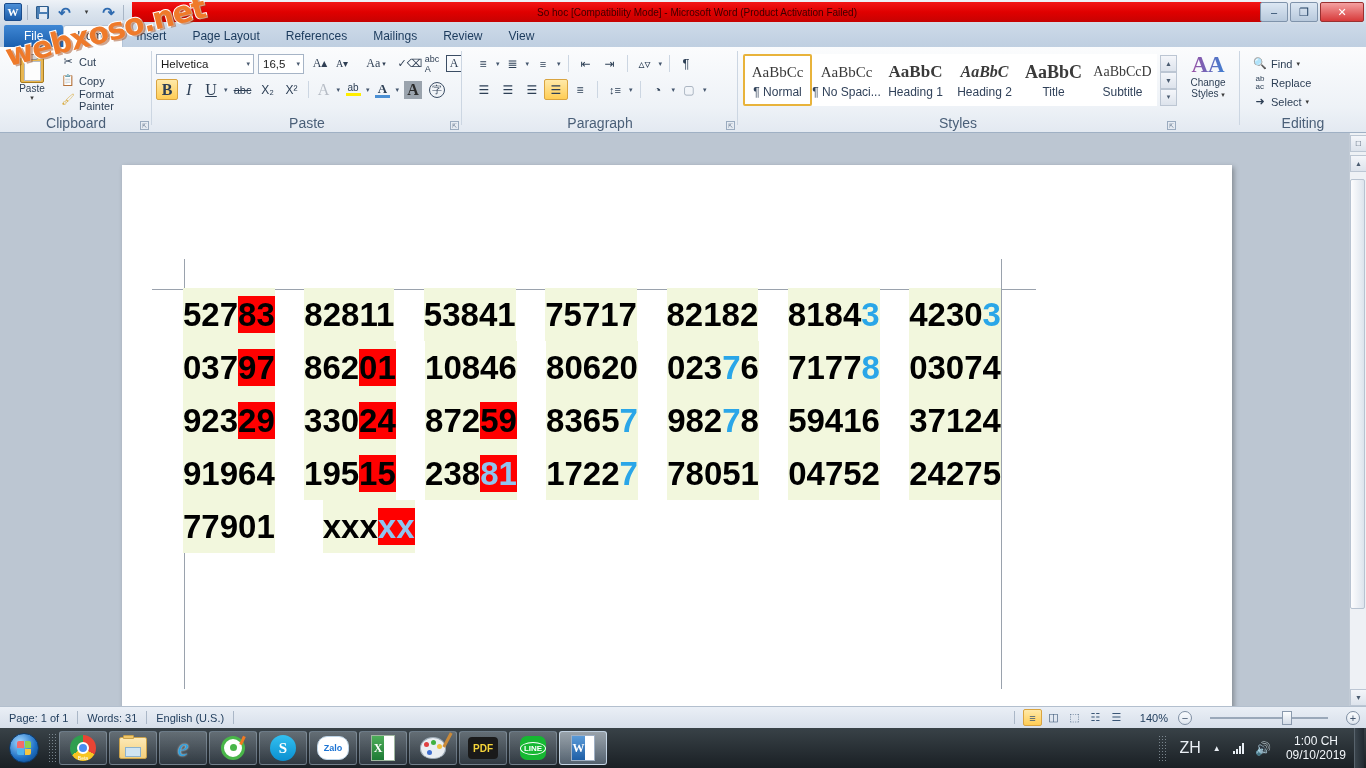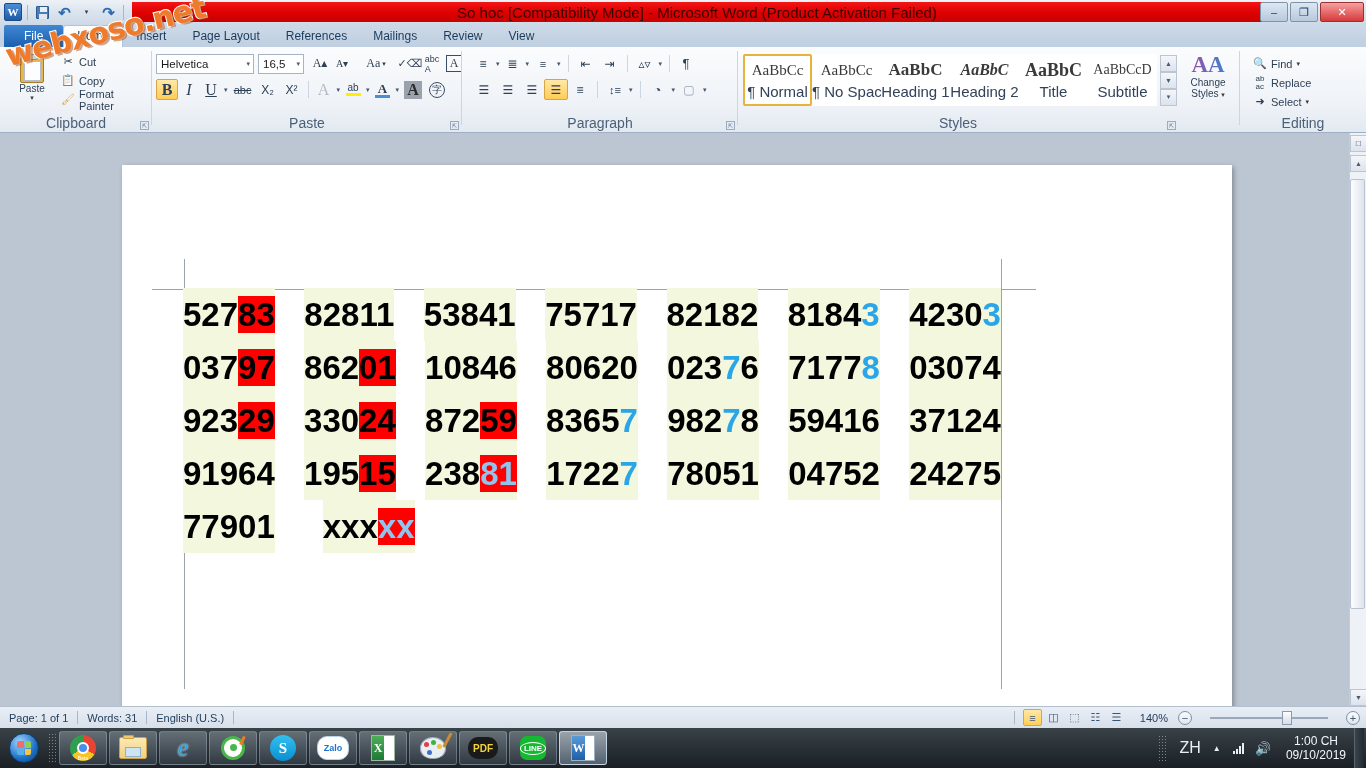--- a/index.html
+++ b/index.html
@@ -27,21 +27,21 @@
   .qbtn { width: 19px; height: 19px; display:flex; align-items:center; justify-content:center;
           font-size: 13px; color:#2a5fa0; }
   .save-ico { width:13px; height:13px; background:#4a7fb5; border:1px solid #2d5c8c; position:relative; border-radius:1px;}
   .save-ico:before{content:"";position:absolute;left:2.5px;top:0;width:7px;height:5px;background:#e8eef5;}
   .save-ico:after{content:"";position:absolute;left:2px;top:7px;width:8px;height:5px;background:#dfe8f2;}
   .arr { font-size: 15px; font-weight: bold; color:#2f6bb0; line-height: 1;}
   .tiny-caret { font-size: 7px; color:#3b3b3b; }
   .titlebar-red {
     position:absolute; left:132px; top:2px; width:1130px; height:20px;
     background: linear-gradient(to bottom,#f21616 0%,#e00000 50%,#c60202 100%);
-    color:#3a0000; font-size:15px; display:flex; align-items:center; justify-content:center;
+    color:#3a0000; font-size:10px; display:flex; align-items:center; justify-content:center;
     font-family:"Liberation Sans",sans-serif;
   }
   .wbtns { position:absolute; right:2px; top:2px; display:flex; gap:2px; }
   .wbtn { width:28px; height:20px; background:linear-gradient(to bottom,#dce7f3,#b8c9dc);
           border:1px solid #7f93ab; border-radius:2px; display:flex; align-items:center;
           justify-content:center; font-size:11px; color:#1b3a5c; }
   .wbtn.close { width:44px; background:linear-gradient(to bottom,#f4a0a0,#d73a3a); border-color:#9a3030; color:#fff;}
 
   
   .tabstrip {
@@ -97,21 +97,21 @@
   .fbox .cv { position:absolute; right:3px; font-size:7px; color:#4a5b70; }
   .fbtn { width:22px; height:21px; display:flex; align-items:center; justify-content:center;
           font-size:12px; color:#2f3f54; }
 
   
   .stylebox { width:69px; height:52px; border:1px solid transparent; display:flex;
               flex-direction:column; align-items:center; justify-content:center; background:#fff; }
   .stylebox.sel { border:2px solid #e8b33b; background:#fff; border-radius:2px;}
   .sample { font-size:15px; color:#3a3a3a; font-family:"Liberation Serif",serif; line-height:20px;
             white-space:nowrap; overflow:hidden; width:66px; text-align:center;}
-  .sname { font-size:15px; color:#31425a; margin-top:3px; white-space:nowrap; overflow:hidden; width:69px; text-align:center;}
+  .sname { font-size:12px; color:#31425a; margin-top:3px; white-space:nowrap; overflow:hidden; width:69px; text-align:center;}
 
   
   .docarea { position:absolute; left:0; top:133px; width:1366px; height:573px; background:#bcc6d2; }
   .page { position:absolute; left:122px; top:32px; width:1110px; height:560px; background:#fff;
           box-shadow: 2px 2px 5px rgba(0,0,0,.3); }
   .margin-tl { position:absolute; left:184px; top:126px; width:1px; height:430px; background:#9aa2ad; }
   .margin-tr { position:absolute; left:1001px; top:126px; width:1px; height:430px; background:#9aa2ad; }
   .margin-htop { position:absolute; left:152px; top:156px; width:884px; height:1px; background:#9aa2ad; }
 
   .textblock { position:absolute; left:183px; top:155px; width:818px; }
@@ -560,21 +560,21 @@
     <div class="tbtn">
       <div style="width:26px;height:22px;border-radius:50% 50% 45% 45%;background:#e9eef2;border:1px solid #9aa8b4;position:relative;">
         <i style="position:absolute;left:3px;top:4px;width:5px;height:5px;border-radius:50%;background:#e04040;"></i>
         <i style="position:absolute;left:10px;top:2px;width:5px;height:5px;border-radius:50%;background:#40b040;"></i>
         <i style="position:absolute;left:16px;top:6px;width:5px;height:5px;border-radius:50%;background:#f0c040;"></i>
         <i style="position:absolute;left:6px;top:12px;width:5px;height:5px;border-radius:50%;background:#4070d0;"></i>
         <i style="position:absolute;right:-4px;top:-6px;width:3px;height:16px;background:#c98a3a;transform:rotate(28deg);"></i>
       </div>
     </div>
     <div class="tbtn">
-      <div style="width:30px;height:22px;border-radius:10px;background:#1a1a1a;display:flex;align-items:center;justify-content:center;">
+      <div style="width:30px;height:22px;border-radius:4px;background:#1a1a1a;display:flex;align-items:center;justify-content:center;">
         <span style="color:#f5d43a;font-size:10px;font-weight:bold;">PDF</span>
       </div>
     </div>
     <div class="tbtn">
       <div style="width:26px;height:24px;border-radius:7px;background:#16b832;display:flex;align-items:center;justify-content:center;">
         <span style="color:#fff;font-size:8px;font-weight:bold;border:1.5px solid #fff;border-radius:50%;padding:1px 3px;">LINE</span>
       </div>
     </div>
     <div class="tbtn active">
       <div style="width:24px;height:26px;background:#fff;border:1px solid #9fb0c4;display:flex;align-items:center;justify-content:flex-start;">

